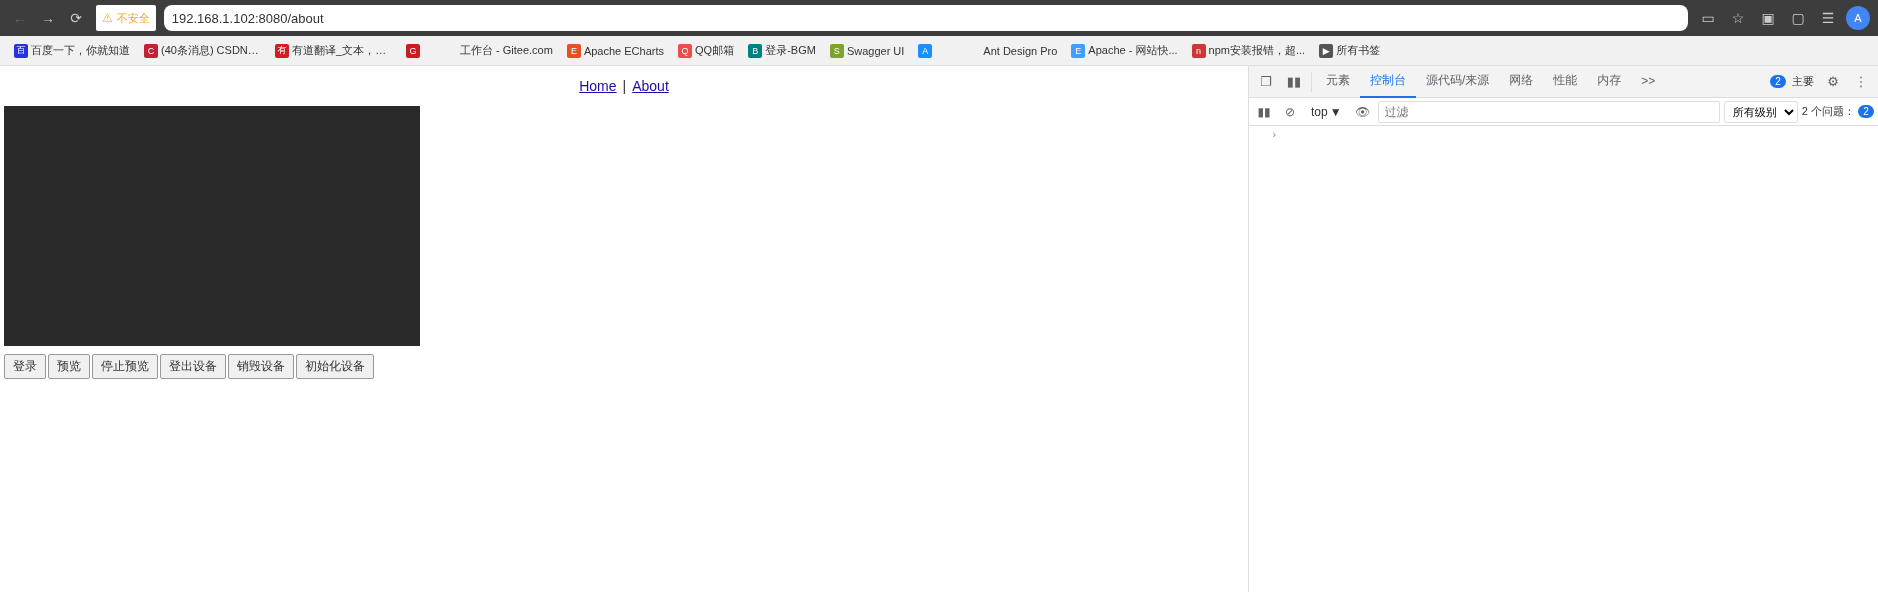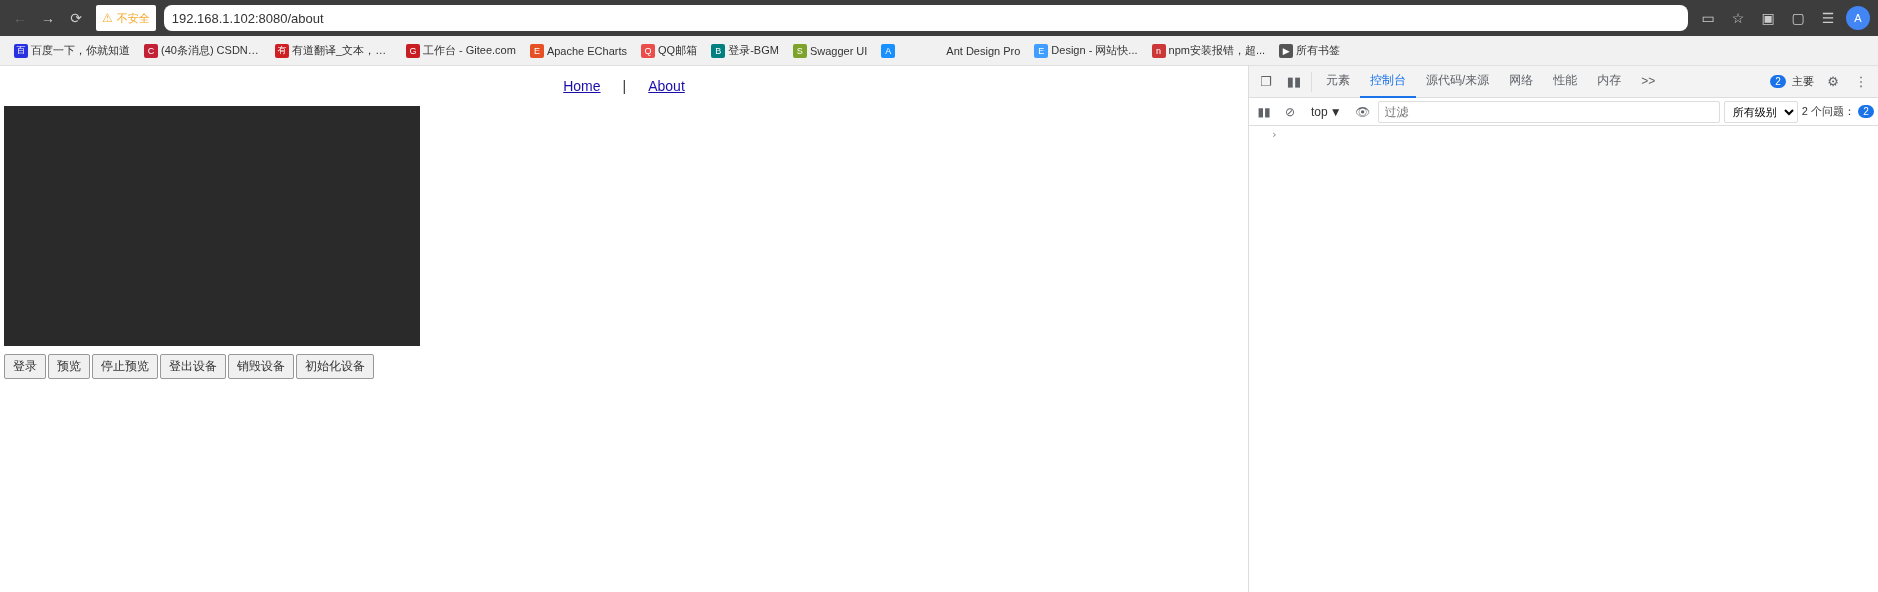--- a/index.html
+++ b/index.html
@@ -153,21 +153,21 @@
       display: flex;
       flex-direction: column;
       overflow: hidden;
     }
 
     
     .page-nav {
       padding: 12px 20px;
       display: flex;
       align-items: center;
-      gap: 22px;
+      gap: 6px;
       justify-content: center;
     }
     .page-nav a {
       color: #1a0dab;
       text-decoration: underline;
       font-size: 14px;
       cursor: pointer;
     }
     .page-nav span {
       color: #333;
@@ -410,21 +410,21 @@
         <div class="bookmark-item">
           <div class="bookmark-icon bm-csdn">C</div>
           <span style="max-width: 100px; overflow: hidden; text-overflow: ellipsis;">(40条消息) CSDN -...</span>
         </div>
         <div class="bookmark-item">
           <div class="bookmark-icon bm-youdao">有</div>
           <span style="max-width: 100px; overflow: hidden; text-overflow: ellipsis;">有道翻译_文本，文...</span>
         </div>
         <div class="bookmark-item">
           <div class="bookmark-icon bm-gitee">G</div>
-          <span style="max-width: 100px; overflow: hidden; text-overflow: ellipsis;">工作台 - Gitee.com</span>
+          <span style="max-width: 100px; overflow: hidden; text-overflow: ellipsis; margin-left: 37px;">工作台 - Gitee.com</span>
         </div>
         <div class="bookmark-item">
           <div class="bookmark-icon bm-echarts">E</div>
           <span style="max-width: 100px; overflow: hidden; text-overflow: ellipsis;">Apache ECharts</span>
         </div>
         <div class="bookmark-item">
           <div class="bookmark-icon bm-qq">Q</div>
           <span style="max-width: 100px; overflow: hidden; text-overflow: ellipsis;">QQ邮箱</span>
         </div>
         <div class="bookmark-item">
@@ -434,21 +434,21 @@
         <div class="bookmark-item">
           <div class="bookmark-icon bm-swagger">S</div>
           <span style="max-width: 100px; overflow: hidden; text-overflow: ellipsis;">Swagger UI</span>
         </div>
         <div class="bookmark-item">
           <div class="bookmark-icon bm-ant">A</div>
           <span style="max-width: 100px; overflow: hidden; text-overflow: ellipsis; margin-left: 48px;">Ant Design Pro</span>
         </div>
         <div class="bookmark-item">
           <div class="bookmark-icon bm-element">E</div>
-          <span style="max-width: 100px; overflow: hidden; text-overflow: ellipsis;">Design - 网站快...</span>
+          <span style="max-width: 100px; overflow: hidden; text-overflow: ellipsis;">Apache - 网站快...</span>
         </div>
         <div class="bookmark-item">
           <div class="bookmark-icon bm-npm">n</div>
           <span style="max-width: 100px; overflow: hidden; text-overflow: ellipsis;">npm安装报错，超...</span>
         </div>
         <div class="bookmark-item">
           <div class="bookmark-icon bm-all">▶</div>
           <span style="max-width: 100px; overflow: hidden; text-overflow: ellipsis;">所有书签</span>
         </div>
       </div>

